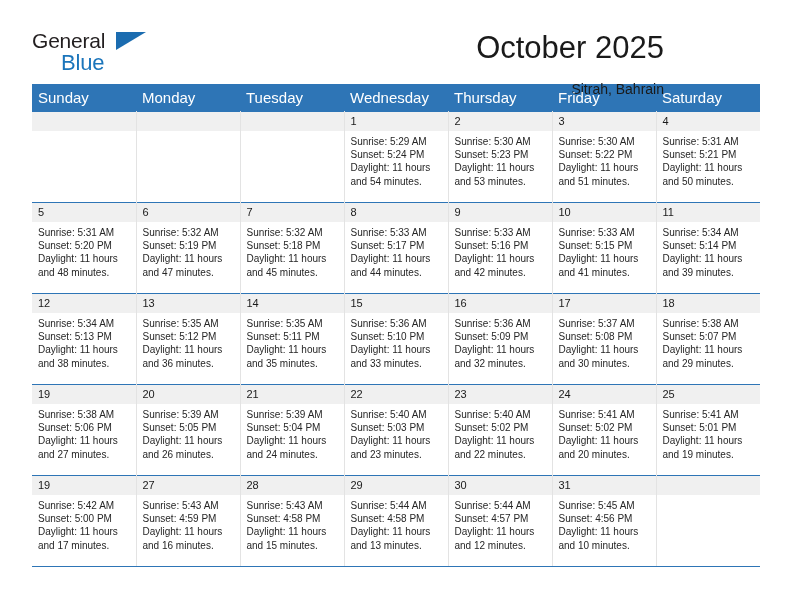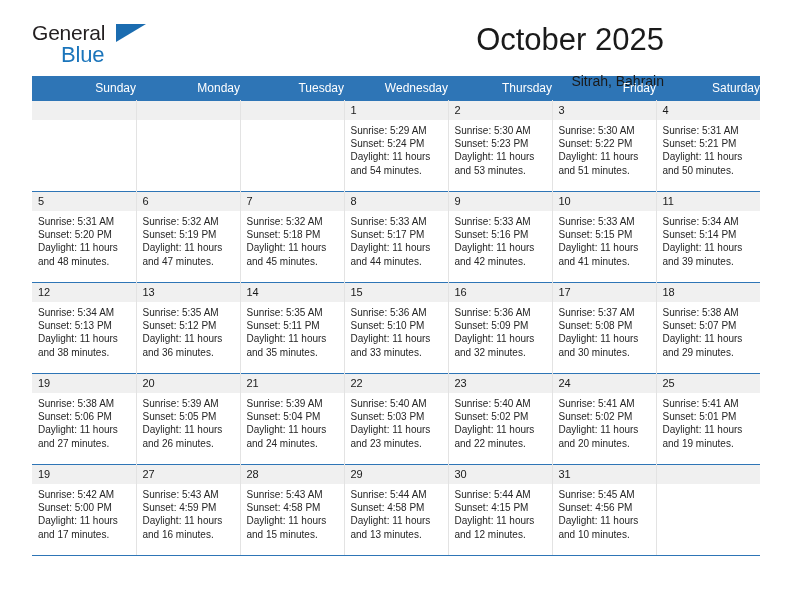--- a/index.html
+++ b/index.html
@@ -12,21 +12,21 @@
     background: #ffffff;
     font-family: "Liberation Sans", sans-serif;
     color: #1a1a1a;
     overflow: hidden;
   }
   .page {
     position: relative;
     width: 696px;
     height: 612px;
     box-sizing: border-box;
-    padding: 0 32px;
+    padding: 8px 32px;
   }
 
   
   .masthead {
     display: flex;
     align-items: flex-start;
     justify-content: space-between;
     height: 76px;
     padding-top: 22px;
     box-sizing: border-box;
@@ -80,23 +80,23 @@
 
   
   .calendar {
     width: 728px;
     border-collapse: collapse;
     table-layout: fixed;
   }
   .calendar th {
     background: #2e75b6;
     color: #ffffff;
-    font-size: 12px;
+    font-size: 15px;
     font-weight: normal;
-    text-align: right;
+    text-align: left;
     padding: 5px 0 5px 6px;
     height: 11px;
     border: none;
   }
   .calendar td {
     vertical-align: top;
     padding: 0;
     height: 90px;
     border-top: 1px solid #2e75b6;
     border-right: 1px solid #e3e3e3;
@@ -440,21 +440,21 @@
               <div>Sunrise: 5:44 AM</div>
               <div>Sunset: 4:58 PM</div>
               <div>Daylight: 11 hours</div>
               <div>and 13 minutes.</div>
             </div>
           </td>
           <td>
             <div class="daynum">30</div>
             <div class="cell-lines">
               <div>Sunrise: 5:44 AM</div>
-              <div>Sunset: 4:15 PM</div>
+              <div>Sunset: 4:57 PM</div>
               <div>Daylight: 11 hours</div>
               <div>and 12 minutes.</div>
             </div>
           </td>
           <td>
             <div class="daynum">31</div>
             <div class="cell-lines">
               <div>Sunrise: 5:45 AM</div>
               <div>Sunset: 4:56 PM</div>
               <div>Daylight: 11 hours</div>

